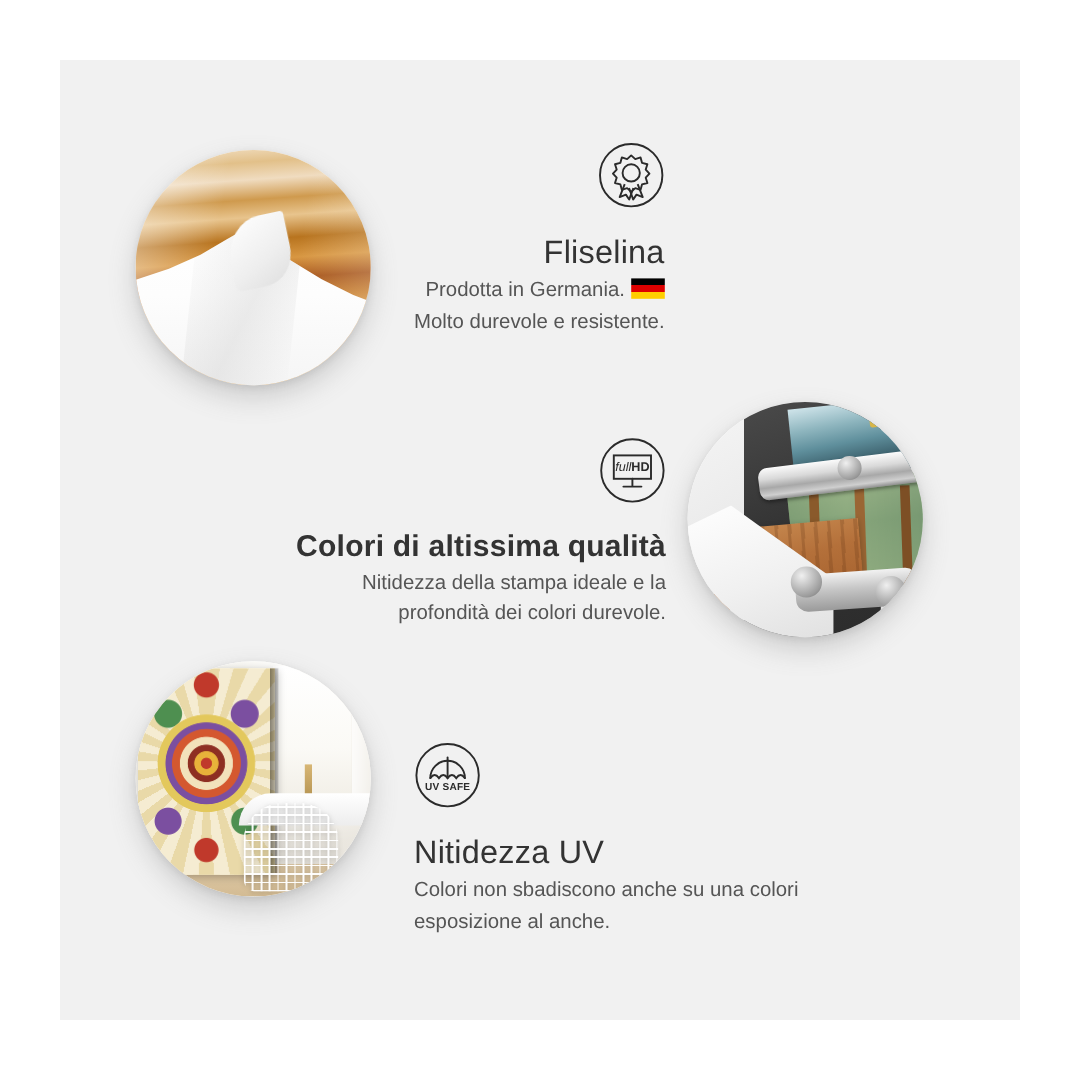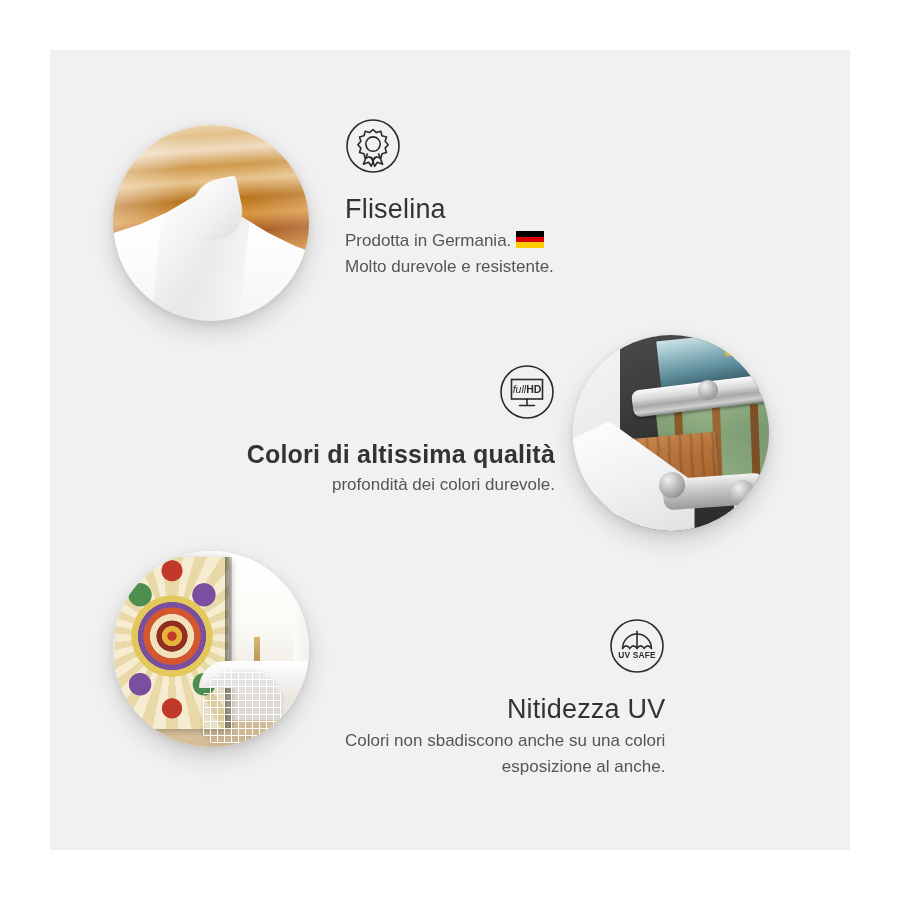--- a/index.html
+++ b/index.html
@@ -203,23 +203,23 @@
 
   .flag {
     display:inline-block;
     width:28px; height:17px;
     vertical-align:-2px;
     margin-left:5px;
     background:linear-gradient(180deg,#000000 0 33.3%, #dd0000 33.3% 66.6%, #ffce00 66.6% 100%);
   }
 
   
-  #feat-fliselina { left:345px; top:118px; text-align:left; }
+  #feat-fliselina { left:345px; top:118px; text-align:right; }
   #feat-quality   { left:235px; top:364px; width:320px; text-align:right; }
-  #feat-uv        { left:345px; top:618px; text-align:right; }
+  #feat-uv        { left:345px; top:618px; text-align:left; }
 
   .icon-wrap { display:block; margin-bottom:16px; }
   #feat-quality .icon-wrap { }
   .icon-wrap svg { display:inline-block; }
 </style>
 </head>
 <body>
 
 <div class="panel">
 
@@ -271,20 +271,21 @@
       <svg width="56" height="56" viewBox="0 0 56 56" fill="none" stroke="#2b2b2b" stroke-width="1.6">
         <circle cx="28" cy="28" r="26"></circle>
         <rect x="12.5" y="15.5" width="31" height="19.5"></rect>
         <path d="M28 35 v5.5" stroke-linecap="round"></path>
         <path d="M20.5 41.5 h15" stroke-linecap="round"></path>
         <text x="28" y="28.6" text-anchor="middle" stroke="none" fill="#2b2b2b" font-family="'Liberation Sans', sans-serif" font-size="10.5" font-style="italic">full<tspan font-style="normal" font-weight="bold">HD</tspan></text>
       </svg>
     </span>
     <div class="title">Colori di altissima qualità</div>
     <div class="desc">
+      <span class="line">Nitidezza della stampa ideale e la</span>
       <span class="line">profondità dei colori durevole.</span>
     </div>
   </div>
 
   <div class="photo-circle" id="circle-interior" style="left:63px; top:501px;">
     <div class="photo-inner">
       <div class="in-bg"></div>
       <div class="in-window"></div>
       <div class="in-floor"></div>
       <div class="in-sill"></div>

